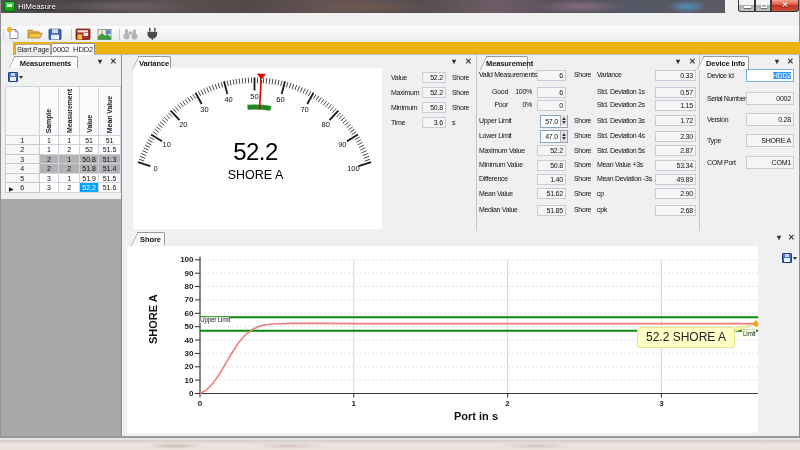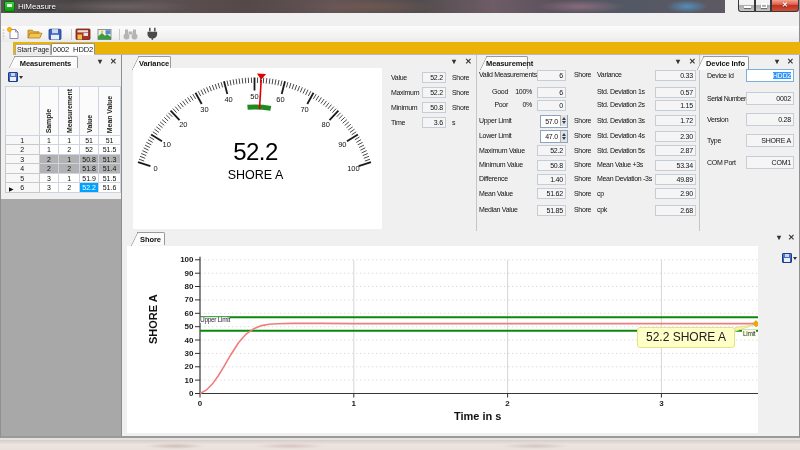--- a/index.html
+++ b/index.html
@@ -488,21 +488,21 @@
           <text x="534.4" y="159.5" font-size="8" font-weight="bold" fill="#1a1a1a" text-anchor="middle" font-family="Liberation Sans, sans-serif">3</text>
           <line x1="73.0" y1="71.3" x2="631" y2="71.3" stroke="#0a8a0a" stroke-width="2"></line>
           <line x1="73.0" y1="84.7" x2="631" y2="84.7" stroke="#0a8a0a" stroke-width="2"></line>
           <path d="M 73.0 147.5 L 79.2 144.2 L 85.3 138.1 L 91.5 129.5 L 97.6 119.4 L 103.8 108.7 L 111.5 96.7 L 119.1 88.0 L 126.8 82.7 L 134.5 79.6 L 142.2 78.2 L 149.9 77.7 L 165.3 77.4 L 196.0 77.4 L 226.8 77.6 L 303.7 77.6 L 380.6 77.6 L 457.5 77.6 L 534.4 77.6 L 611.3 77.6 L 629.8 77.6" fill="none" stroke="#ef7d7d" stroke-width="1.6"></path>
           <polygon points="608,81.5 626.5,79 608,85.5" fill="#fbf6a0" stroke="#d8cf70" stroke-width="0.6"></polygon>
           <rect x="626.7" y="75.4" width="4.6" height="4.6" fill="#f0a800" stroke="#d49000" stroke-width="0.5" transform="rotate(45 629.0 77.7)"></rect>
         </svg>
       <div class="abs" style="left:0px; top:30px; width:14px; height:90px;">
         <div style="transform:rotate(-90deg); transform-origin:50% 50%; position:absolute; left:-3px; top:33px; width:58px; font-size:11px; font-weight:bold; white-space:nowrap; color:#111;">SHORE A</div>
       </div>
-      <div class="abs" style="left:327px; top:164px; font-size:11px; font-weight:bold; color:#111;">Time in s</div>
+      <div class="abs" style="left:327px; top:164px; font-size:11px; font-weight:bold; color:#111;">Port in s</div>
       <div class="abs" style="left:73px; top:71px; background:rgba(255,255,248,.85); font-size:6.5px; line-height:6px; padding:0; color:#324; letter-spacing:-0.3px;">Upper Limit</div>
       <div class="abs" style="left:510px; top:81px; width:98px; height:21px; background:#ffffc8; border:1px solid #e3e388; border-radius:3px; font-size:12px; line-height:19px; text-align:center; color:#222;">52.2 SHORE A</div>
       <div class="abs" style="left:615px; top:84px; background:#ffffd8; font-size:6.5px; line-height:7px; color:#234; padding:0 1px; z-index:3; letter-spacing:-0.3px;">Limit</div>
     </div>
     <div style="position:absolute; left:635px; top:15px; width:40px; height:187px; background:#f0f0f0;">
       <div class="saveico" style="left:24px; top:7px;">
           <div class="disk"></div>
           <div class="shut"></div>
           <div class="lab"></div>
           <div class="dd"></div>

